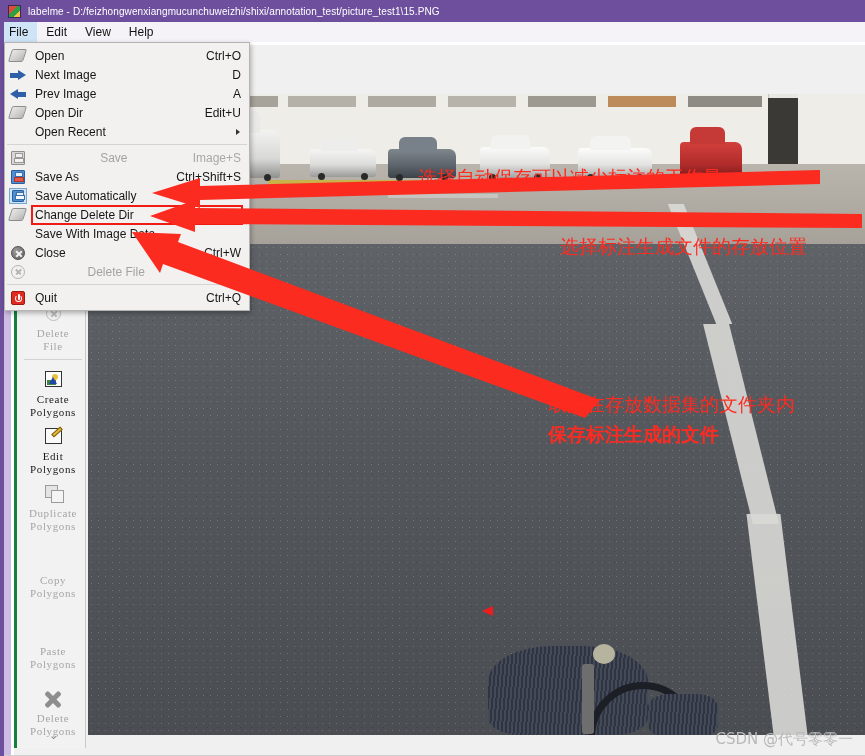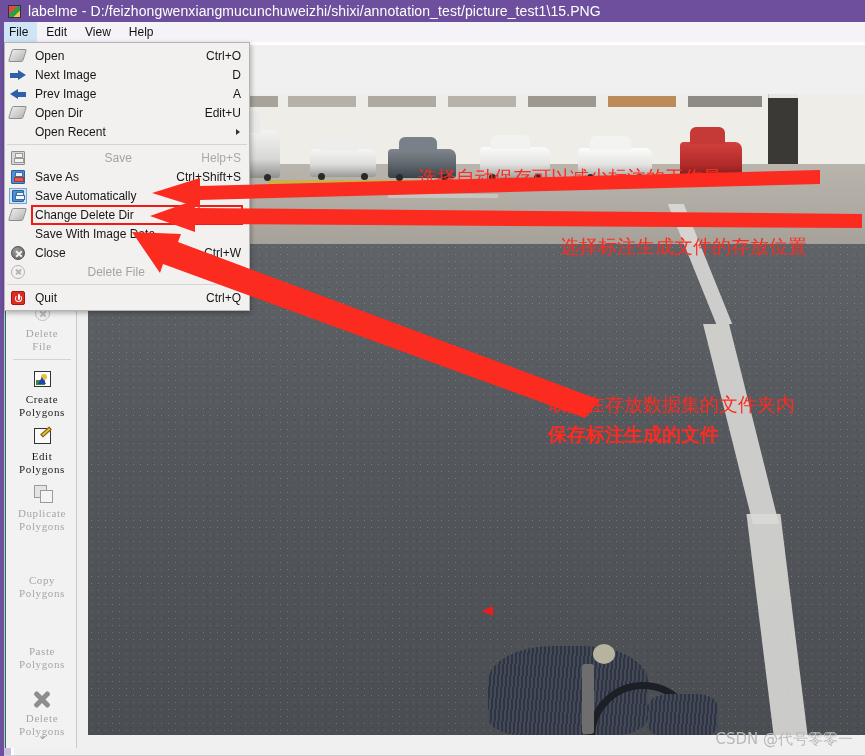--- a/index.html
+++ b/index.html
@@ -19,41 +19,41 @@
     display:flex;align-items:center;
     box-sizing:border-box;padding-left:8px;
   }
   .title-icon{
     width:13px;height:13px;margin-right:7px;flex:0 0 auto;
     background:
       linear-gradient(135deg,#e04b3a 0%,#e04b3a 40%,#2f9e44 40%,#2f9e44 70%,#f6c445 70%);
     border:1px solid #3a2a55;box-sizing:border-box;
   }
   .title-text{
-    color:#ffffff;font-size:14px;letter-spacing:.1px;white-space:nowrap;
+    color:#ffffff;font-size:10px;letter-spacing:.1px;white-space:nowrap;
   }
 
   
   .menubar{
     position:absolute;left:0;top:22px;width:865px;height:20px;
     background:#f5f3f7;display:flex;align-items:stretch;
     border-bottom:1px solid #e3e1e6;
   }
   .menubar-item{
     font-size:12px;color:#111;padding:2px 9px 2px 9px;
     display:flex;align-items:center;cursor:default;
   }
   .menubar-item.active{background:#cfe4f7;}
 
   
   .left-dock{
-    position:absolute;left:5px;top:42px;width:72px;height:706px;
+    position:absolute;left:14px;top:42px;width:72px;height:706px;
     background:#f2f2f2;
     border-right:1px solid #c9c9c9;
-    border-left:1px solid #15803d;
+    border-left:3px solid #15803d;
     box-sizing:border-box;
     overflow:hidden;
   }
   .dock-left-strip{
     position:absolute;left:0;top:42px;width:14px;height:714px;background:#ffffff;
   }
   .dock-left-strip:after{
     content:"";position:absolute;left:4px;top:0;width:7px;height:714px;
     background:#cdbde4;
   }
@@ -518,21 +518,21 @@
     <div class="menu-sep"></div>
 
     <div class="menu-row disabled">
       <div class="menu-ico">
           <span class="ico-floppy">
             <i></i>
             <u></u>
           </span>
         </div>
       <div class="menu-label">Save</div>
-      <div class="menu-shortcut">Help+S</div>
+      <div class="menu-shortcut">Image+S</div>
     </div>
 
     <div class="menu-row">
       <div class="menu-ico">
           <span class="ico-floppy blue redlabel">
             <i></i>
             <u></u>
           </span>
         </div>
       <div class="menu-label">Save As</div>

